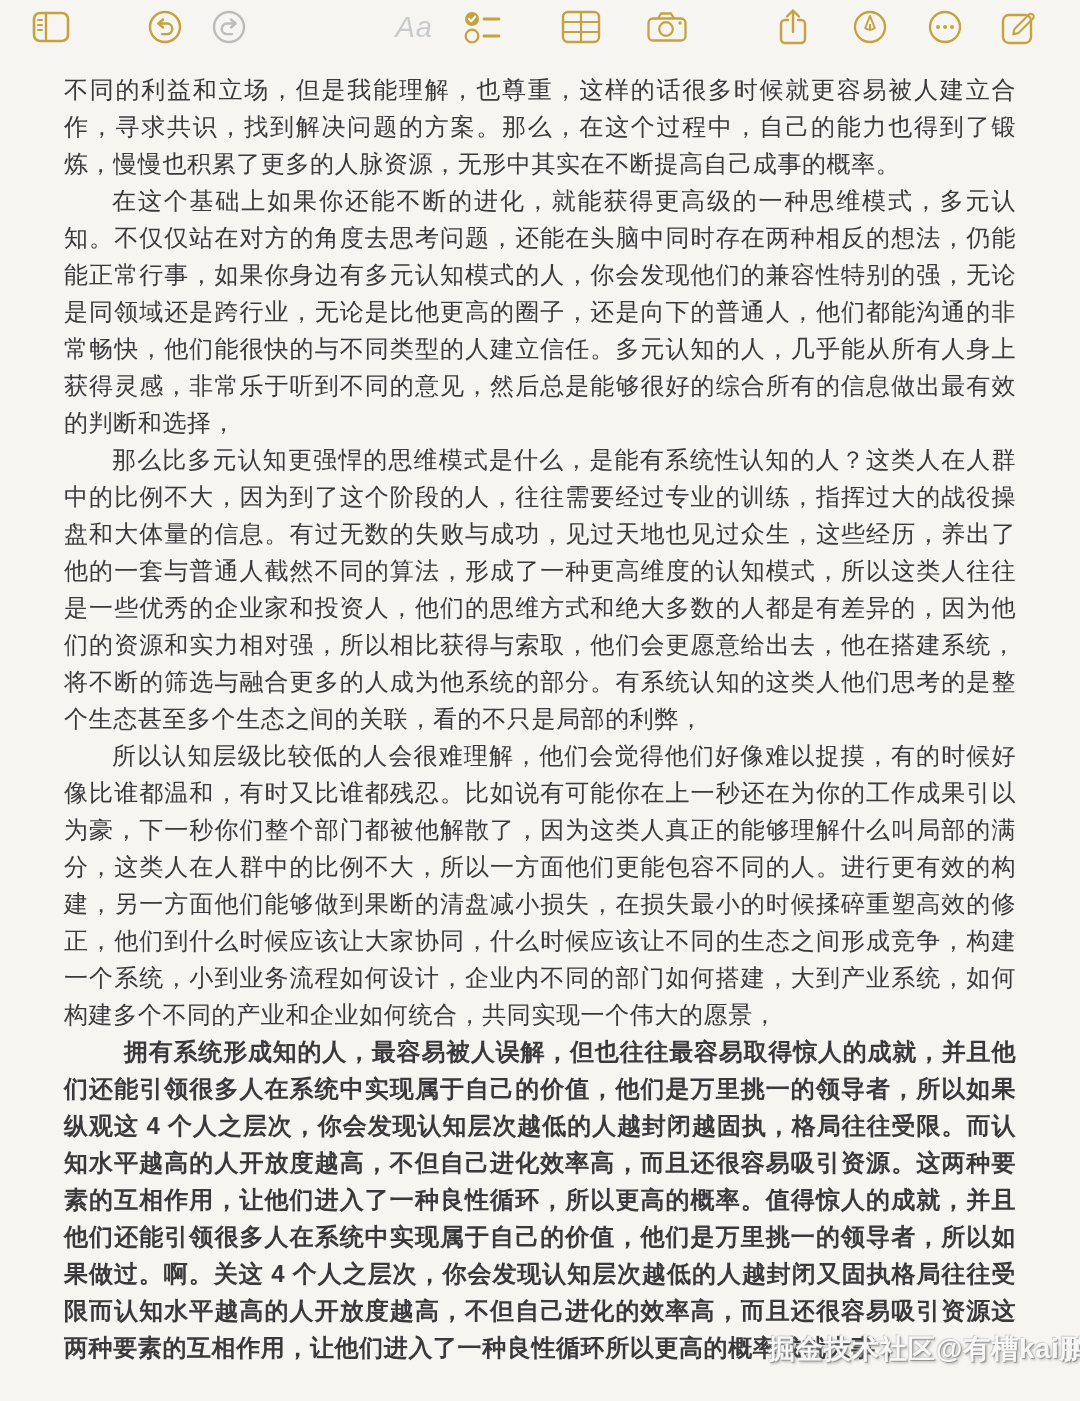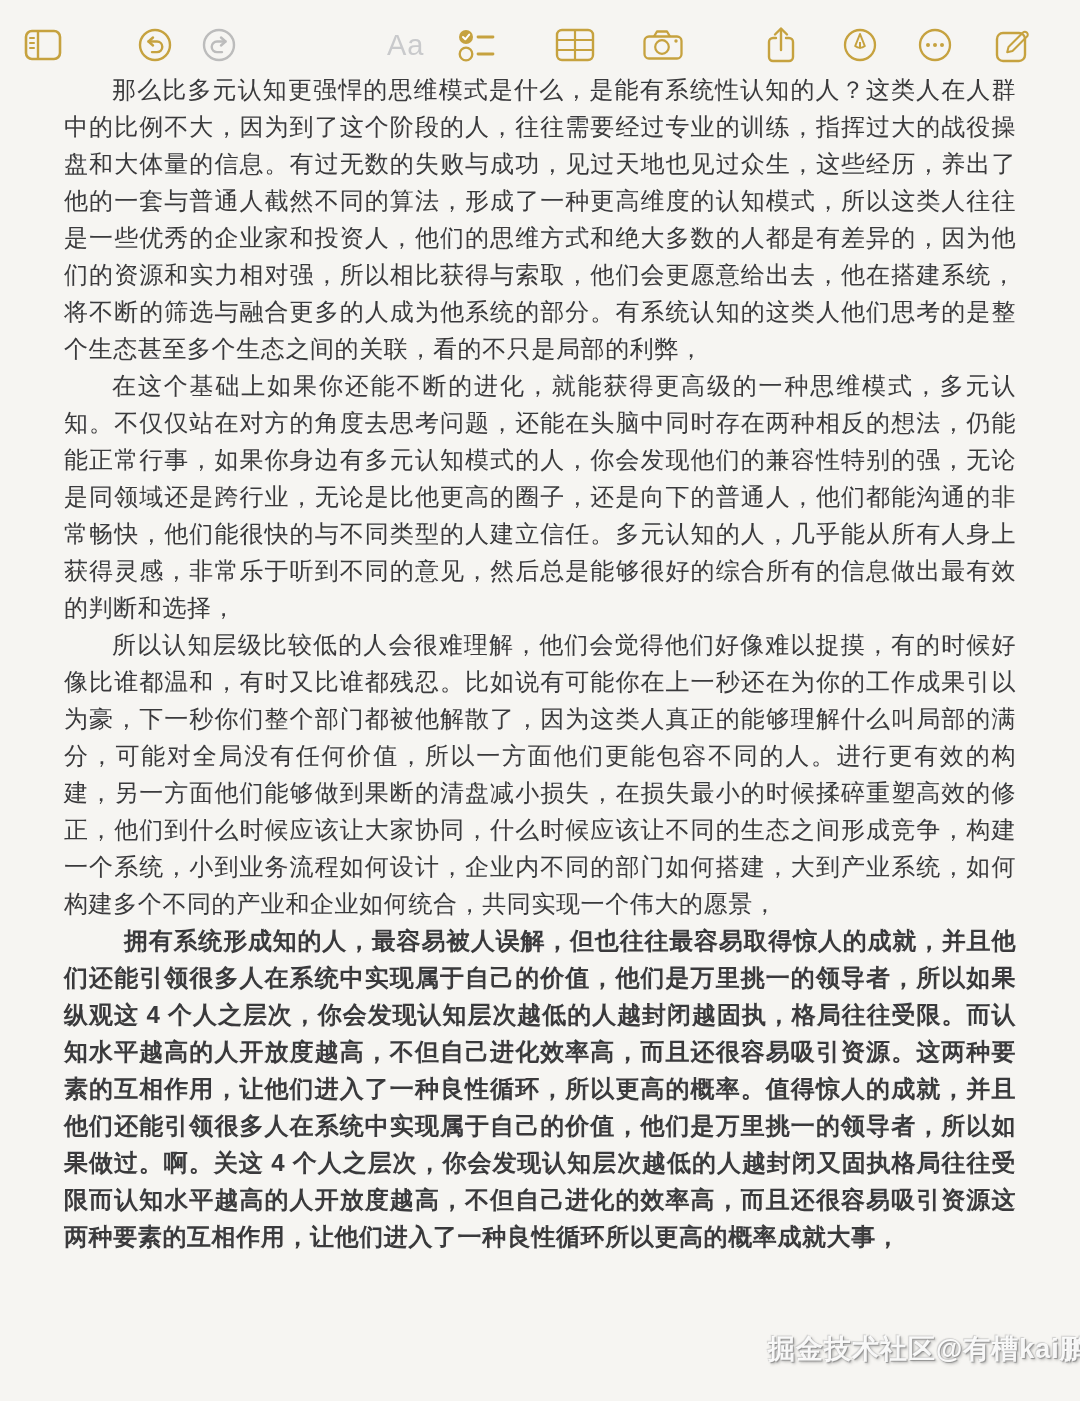--- a/index.html
+++ b/index.html
@@ -11,24 +11,25 @@
   }
   *{box-sizing:border-box;}
   html,body{margin:0;padding:0;}
   body{
     width:1080px;height:1401px;overflow:hidden;position:relative;
     background:var(--bg);
     font-family:"Liberation Sans","DejaVu Sans",sans-serif;
   }
   .toolbar{position:relative;height:58px;width:100%;}
   .tb-btn{
-    position:absolute;top:23px;width:46px;height:44px;
-    display:flex;align-items:center;justify-content:flex-start;
+    position:absolute;top:5px;width:46px;height:44px;
+    display:flex;align-items:center;justify-content:flex-end;
     background:none;border:none;padding:0;margin:0;cursor:pointer;
     color:var(--accent);
+    font-style:italic;
   }
   .tb-btn.disabled{color:var(--gray);}
   .tb-btn svg{display:block;}
   .format-label{
     font-size:29px;color:var(--faint);letter-spacing:1px;
     font-family:"Liberation Sans","DejaVu Sans",sans-serif;
   }
   .doc{
     position:relative;
     margin:13px 64px 0 64px;
@@ -136,19 +137,20 @@
   <button class="tb-btn" style="left:994px">
     <svg width="40" height="40" viewBox="0 0 40 40" fill="none" stroke="currentColor">
       <rect x="3" y="8" width="28" height="28" rx="6" stroke-width="2.4"></rect>
       <path d="M14.5 22 L29 7.5 a2.6 2.6 0 0 1 3.7 0 l0.3 0.3 a2.6 2.6 0 0 1 0 3.7 L18.5 26 l-5.3 1.3 Z" stroke-width="2" stroke-linejoin="round"></path>
     </svg>
   </button>
 
 </header>
 
 <main class="doc">
+  <p class="no-indent">不同的利益和立场，但是我能理解，也尊重，这样的话很多时候就更容易被人建立合作，寻求共识，找到解决问题的方案。那么，在这个过程中，自己的能力也得到了锻炼，慢慢也积累了更多的人脉资源，无形中其实在不断提高自己成事的概率。</p>
+  <p>在这个基础上如果你还能不断的进化，就能获得更高级的一种思维模式，多元认知。不仅仅站在对方的角度去思考问题，还能在头脑中同时存在两种相反的想法，仍能能正常行事，如果你身边有多元认知模式的人，你会发现他们的兼容性特别的强，无论是同领域还是跨行业，无论是比他更高的圈子，还是向下的普通人，他们都能沟通的非常畅快，他们能很快的与不同类型的人建立信任。多元认知的人，几乎能从所有人身上获得灵感，非常乐于听到不同的意见，然后总是能够很好的综合所有的信息做出最有效的判断和选择，</p>
   <p>那么比多元认知更强悍的思维模式是什么，是能有系统性认知的人？这类人在人群中的比例不大，因为到了这个阶段的人，往往需要经过专业的训练，指挥过大的战役操盘和大体量的信息。有过无数的失败与成功，见过天地也见过众生，这些经历，养出了他的一套与普通人截然不同的算法，形成了一种更高维度的认知模式，所以这类人往往是一些优秀的企业家和投资人，他们的思维方式和绝大多数的人都是有差异的，因为他们的资源和实力相对强，所以相比获得与索取，他们会更愿意给出去，他在搭建系统，将不断的筛选与融合更多的人成为他系统的部分。有系统认知的这类人他们思考的是整个生态甚至多个生态之间的关联，看的不只是局部的利弊，</p>
-  <p>在这个基础上如果你还能不断的进化，就能获得更高级的一种思维模式，多元认知。不仅仅站在对方的角度去思考问题，还能在头脑中同时存在两种相反的想法，仍能能正常行事，如果你身边有多元认知模式的人，你会发现他们的兼容性特别的强，无论是同领域还是跨行业，无论是比他更高的圈子，还是向下的普通人，他们都能沟通的非常畅快，他们能很快的与不同类型的人建立信任。多元认知的人，几乎能从所有人身上获得灵感，非常乐于听到不同的意见，然后总是能够很好的综合所有的信息做出最有效的判断和选择，</p>
-  <p>所以认知层级比较低的人会很难理解，他们会觉得他们好像难以捉摸，有的时候好像比谁都温和，有时又比谁都残忍。比如说有可能你在上一秒还在为你的工作成果引以为豪，下一秒你们整个部门都被他解散了，因为这类人真正的能够理解什么叫局部的满分，可能对全局没有任何价值，所以一方面他们更能包容不同的人。进行更有效的构建，另一方面他们能够做到果断的清盘减小损失，在损失最小的时候揉碎重塑高效的修正，他们到什么时候应该让大家协同，什么时候应该让不同的生态之间形成竞争，构建一个系统，小到业务流程如何设计，企业内不同的部门如何搭建，大到产业系统，如何构建多个不同的产业和企业如何统合，共同实现一个伟大的愿景，</p>
+  <p>所以认知层级比较低的人会很难理解，他们会觉得他们好像难以捉摸，有的时候好像比谁都温和，有时又比谁都残忍。比如说有可能你在上一秒还在为你的工作成果引以为豪，下一秒你们整个部门都被他解散了，因为这类人真正的能够理解什么叫局部的满分，这类人在人群中的比例不大，所以一方面他们更能包容不同的人。进行更有效的构建，另一方面他们能够做到果断的清盘减小损失，在损失最小的时候揉碎重塑高效的修正，他们到什么时候应该让大家协同，什么时候应该让不同的生态之间形成竞争，构建一个系统，小到业务流程如何设计，企业内不同的部门如何搭建，大到产业系统，如何构建多个不同的产业和企业如何统合，共同实现一个伟大的愿景，</p>
   <p class="deep-indent">拥有系统形成知的人，最容易被人误解，但也往往最容易取得惊人的成就，并且他们还能引领很多人在系统中实现属于自己的价值，他们是万里挑一的领导者，所以如果纵观这 4 个人之层次，你会发现认知层次越低的人越封闭越固执，格局往往受限。而认知水平越高的人开放度越高，不但自己进化效率高，而且还很容易吸引资源。这两种要素的互相作用，让他们进入了一种良性循环，所以更高的概率。值得惊人的成就，并且他们还能引领很多人在系统中实现属于自己的价值，他们是万里挑一的领导者，所以如果做过。啊。关这 4 个人之层次，你会发现认知层次越低的人越封闭又固执格局往往受限而认知水平越高的人开放度越高，不但自己进化的效率高，而且还很容易吸引资源这两种要素的互相作用，让他们进入了一种良性循环所以更高的概率成就大事，</p>
 </main>
 
 <div class="watermark">掘金技术社区@有槽kai鹏</div>
 
 </body></html>

